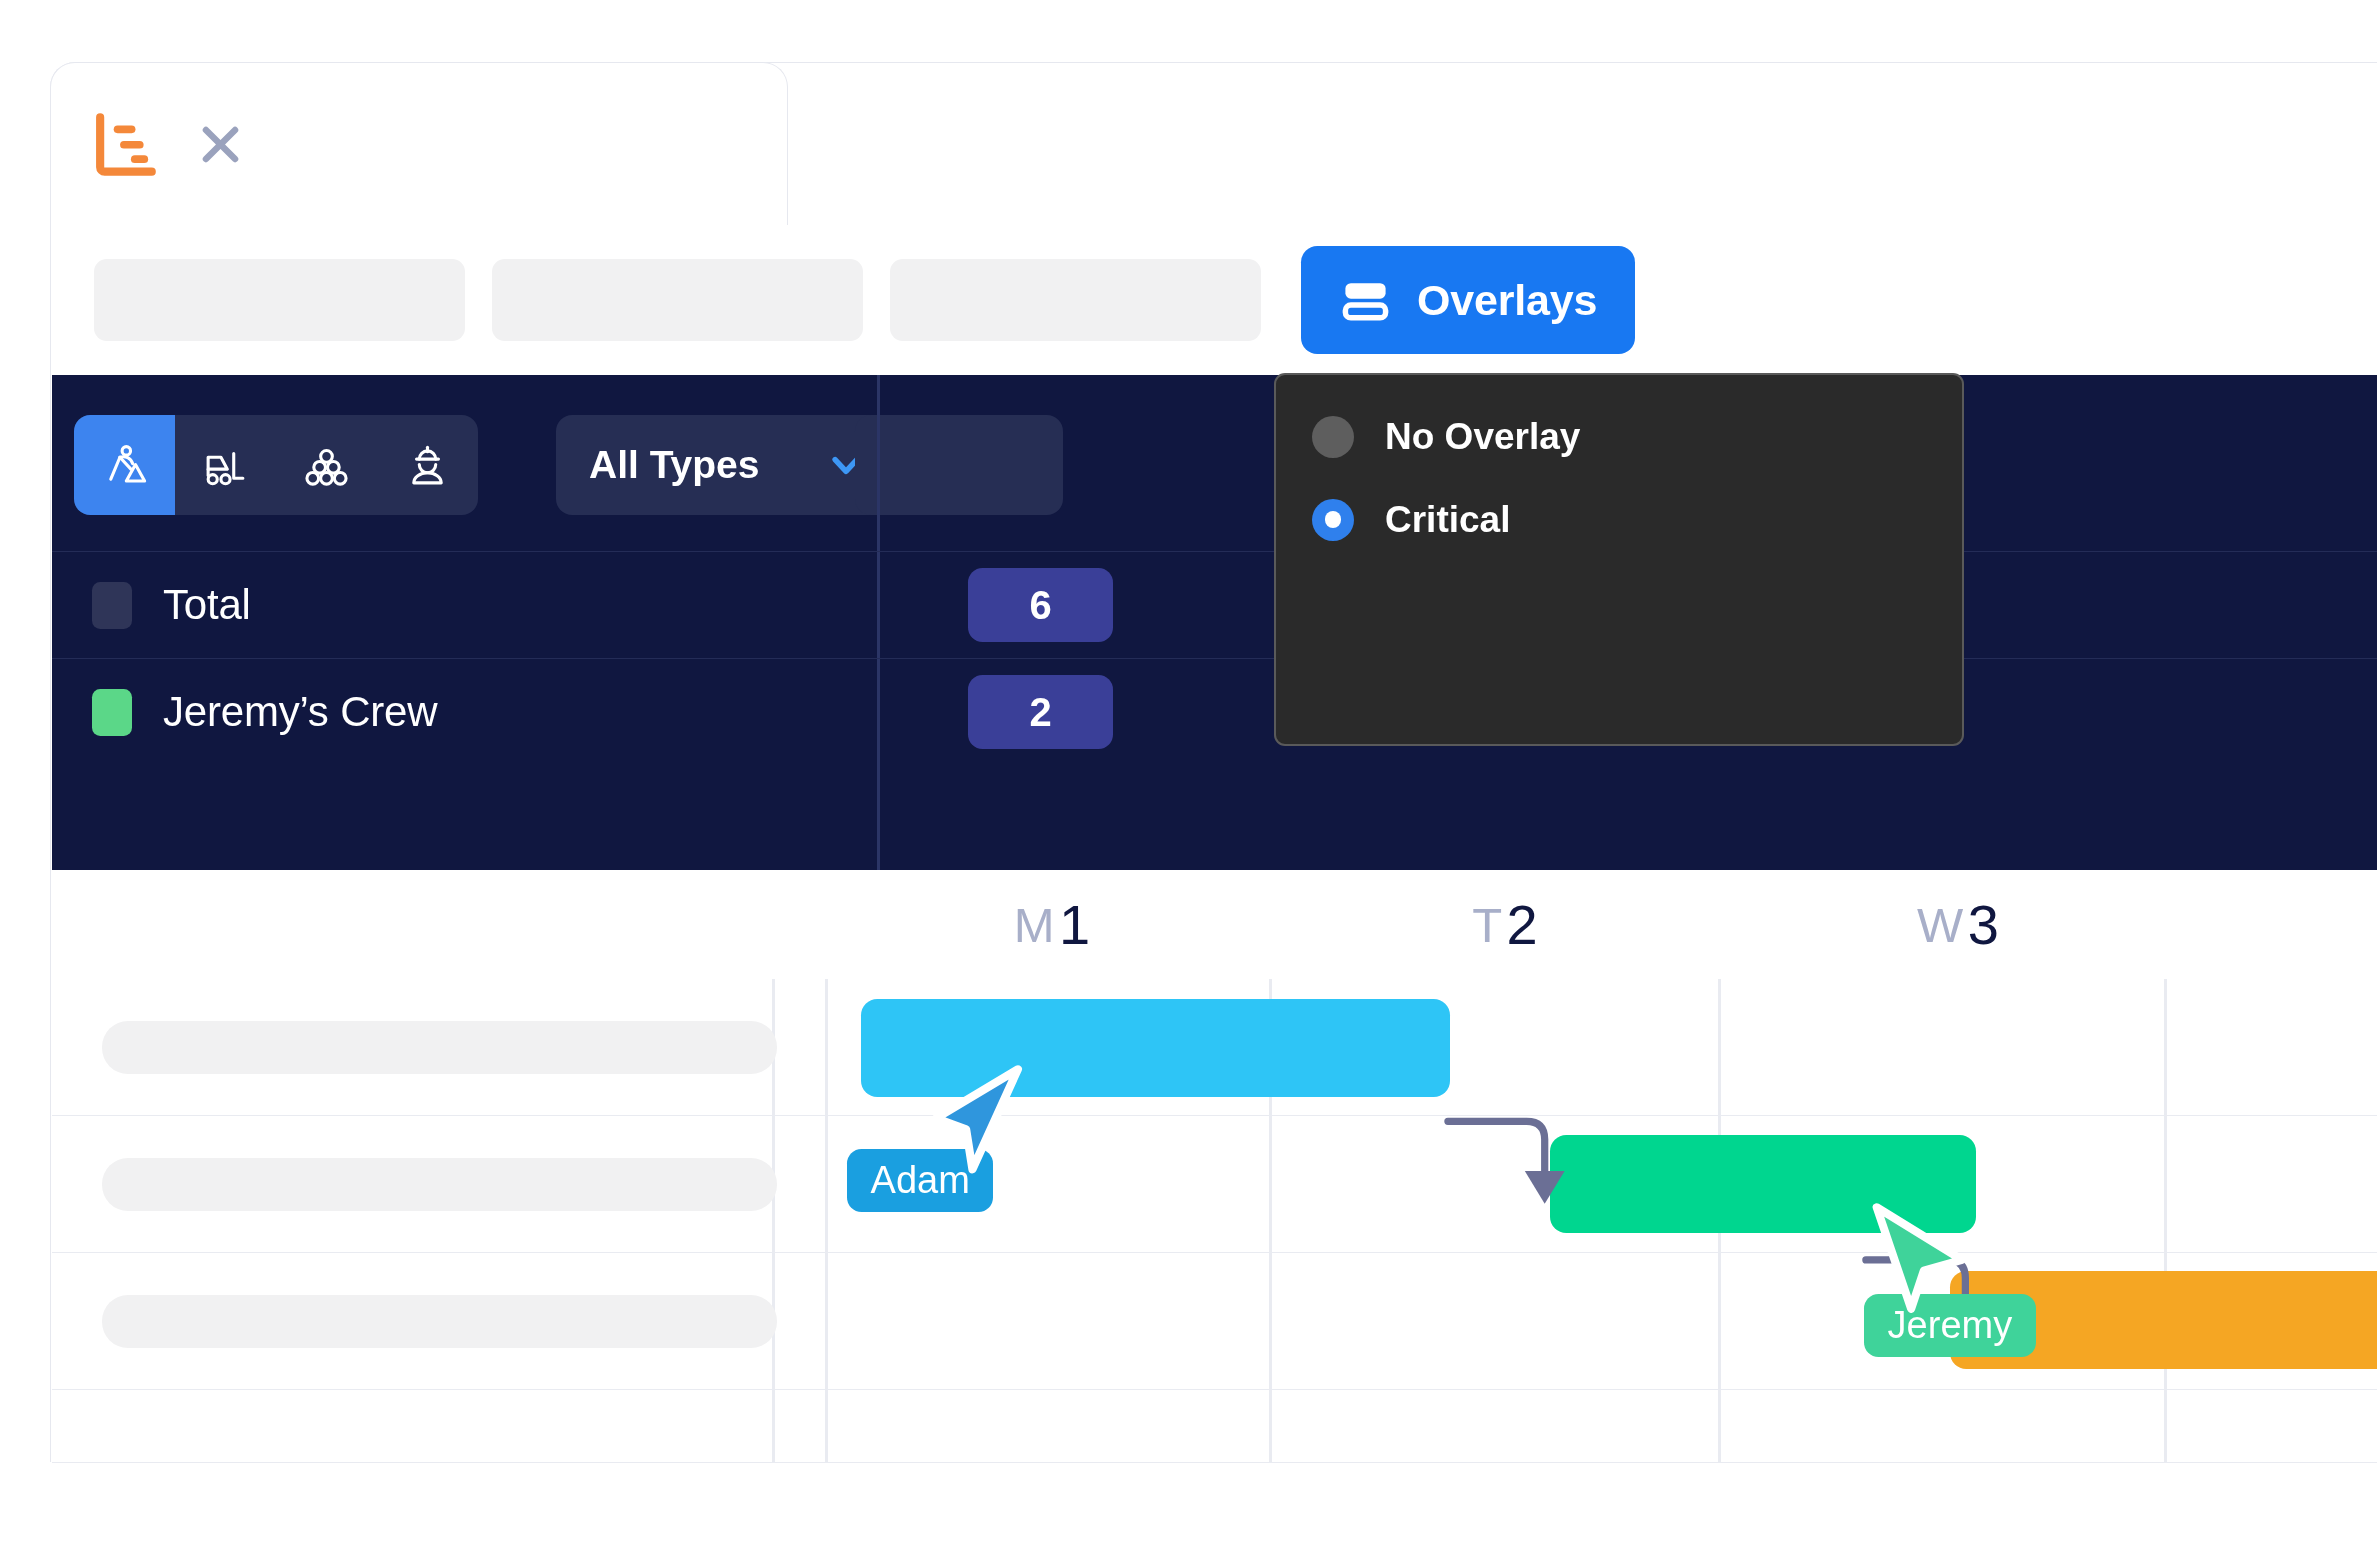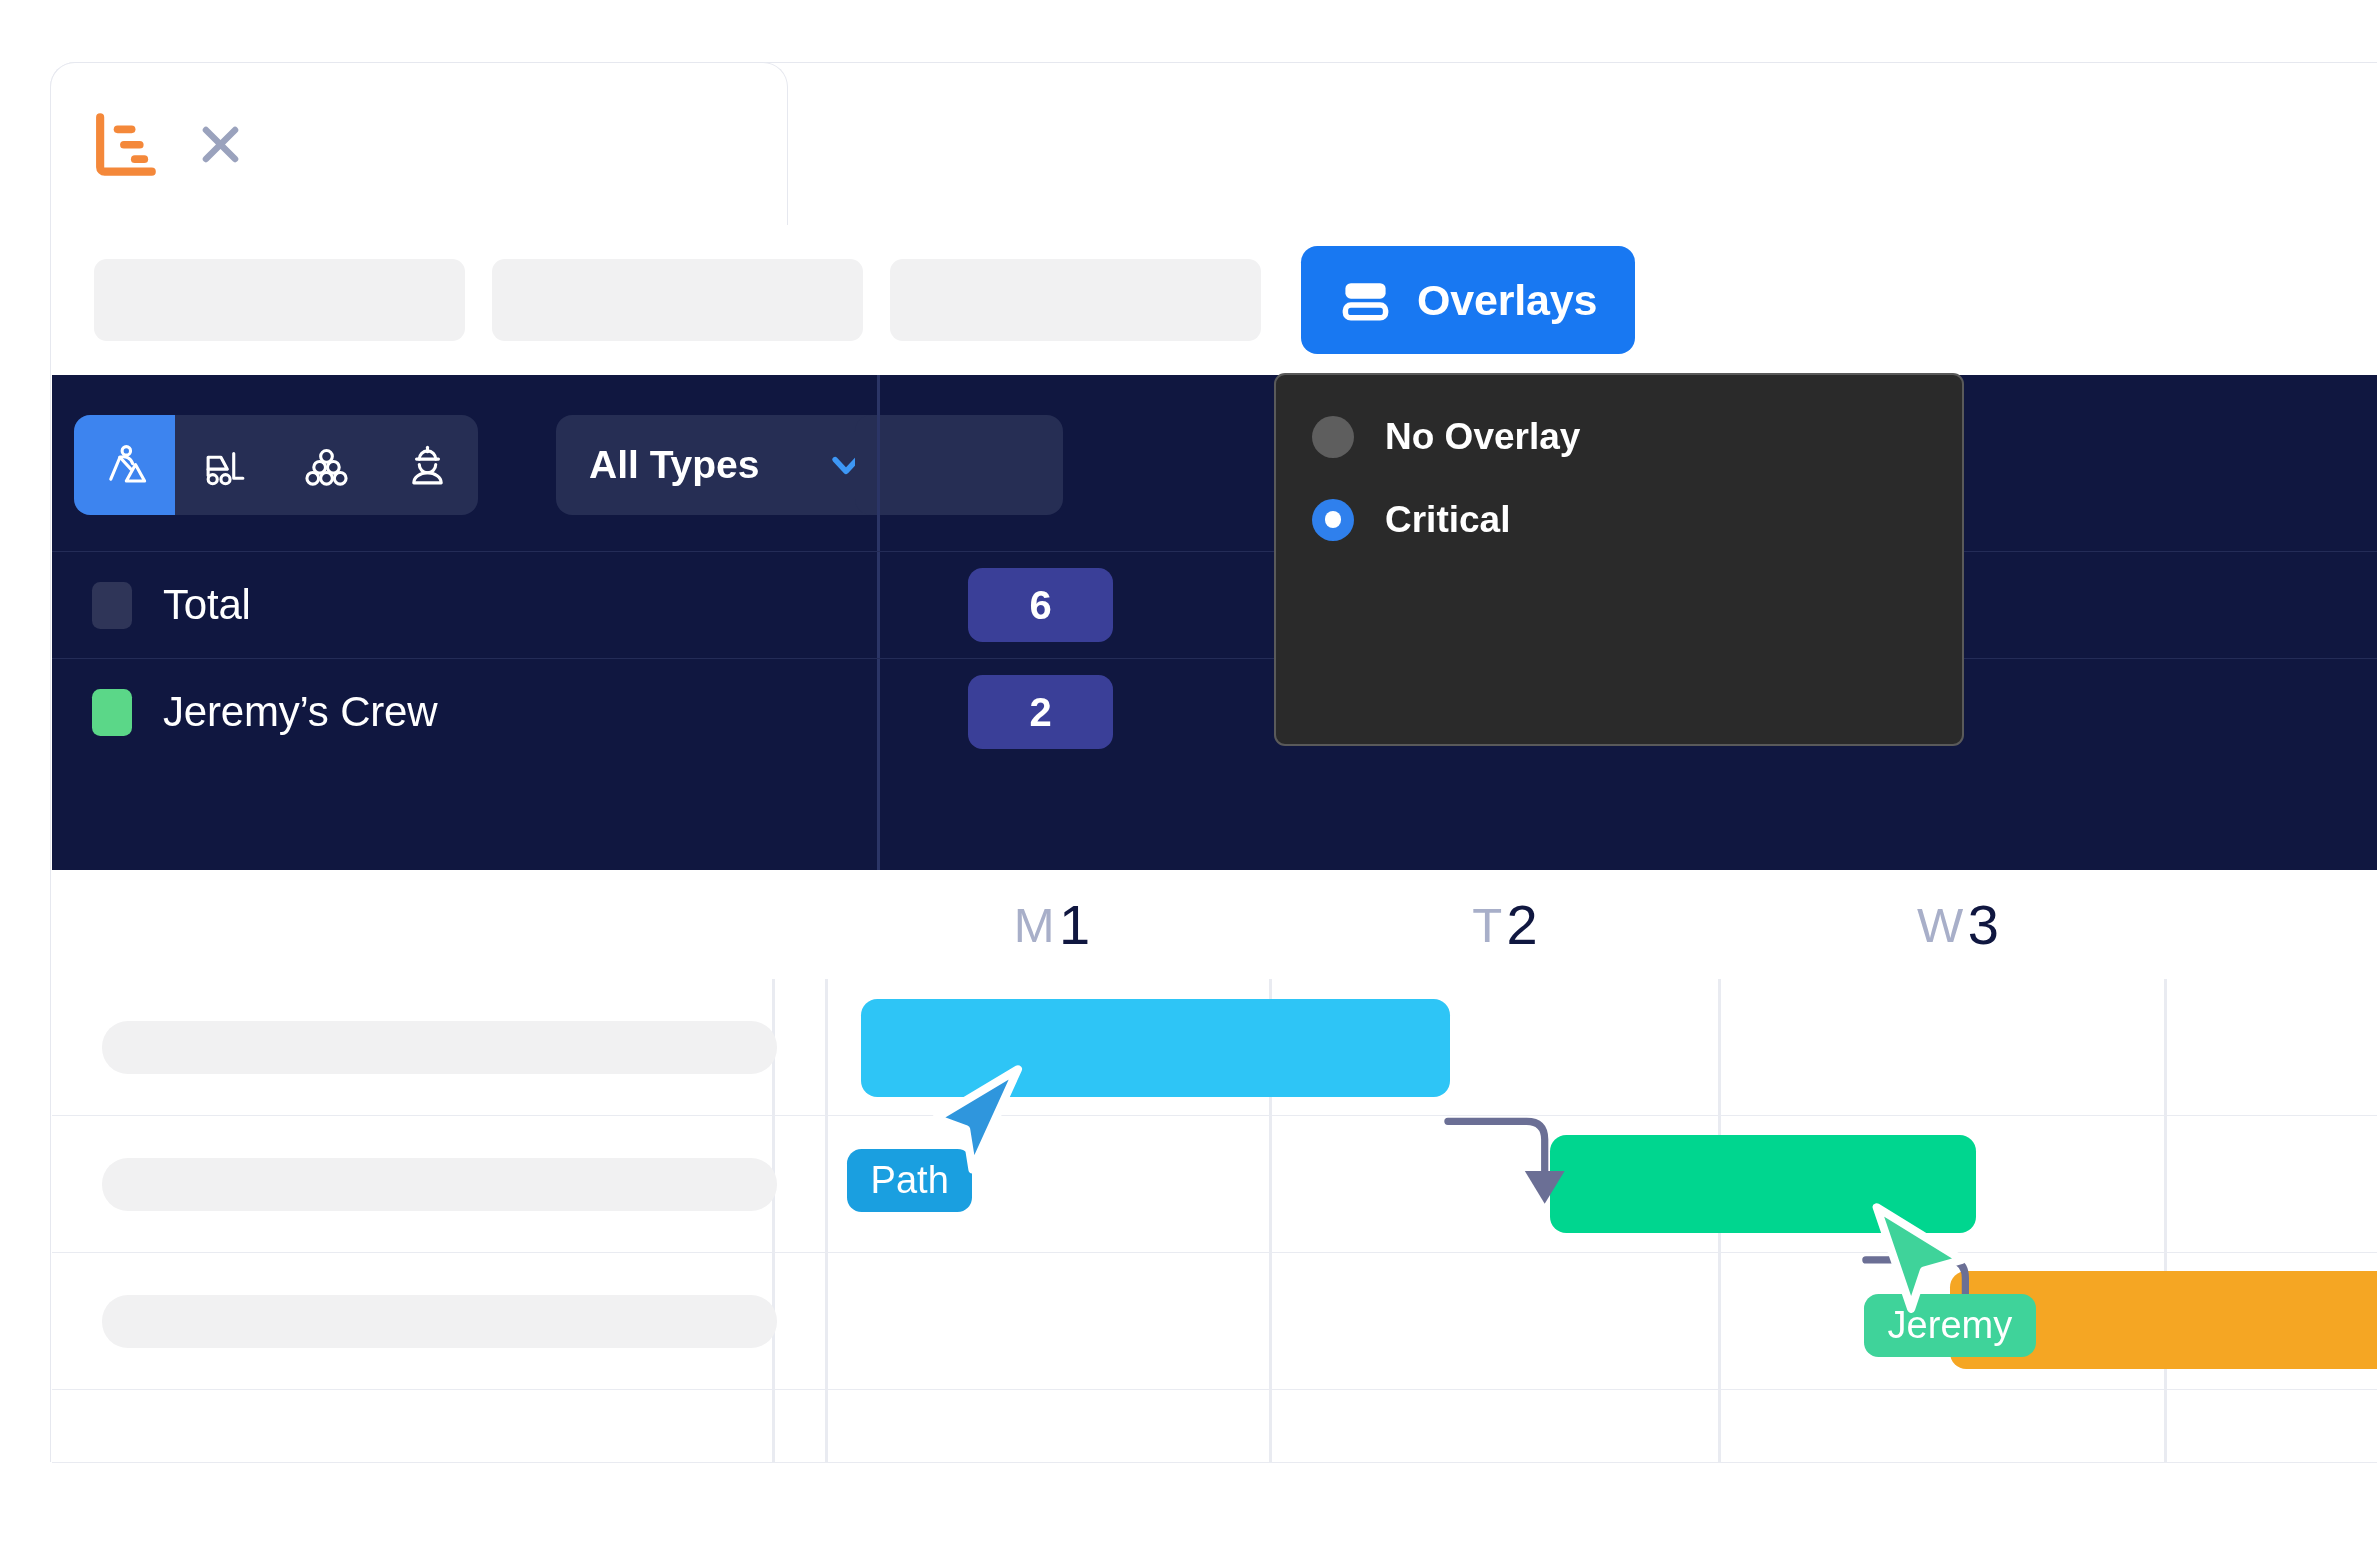--- a/index.html
+++ b/index.html
@@ -261,21 +261,21 @@
     <path d="M2005 310 H2095 Q2115 310 2115 330 V375" stroke="#6b6f95" stroke-width="8" fill="none" stroke-linecap="round"></path>
     <path d="M2115 400 L2093 364 L2137 364 Z" fill="#6b6f95"></path>
   </svg>
 
   <div class="bar" style="left:809px;top:20px;width:589px;background:#2ec5f6;"></div>
   <span class="cursor" style="left:875px;top:83px;width:100px;height:122px;">
     <svg viewBox="0 0 110 135" fill="none">
       <path d="M100 8 L10 62 L43 74 L50 118 Z" fill="#2f96dd" stroke="#ffffff" stroke-width="9" stroke-linejoin="round"></path>
     </svg>
   </span>
-  <span class="chip" style="left:795px;top:170px;background:#1a9fe0;">Path</span>
+  <span class="chip" style="left:795px;top:170px;background:#1a9fe0;">Adam</span>
 
   <div class="bar" style="left:1498px;top:156px;width:426px;background:#00d68f;"></div>
   <span class="cursor" style="left:1812px;top:221px;width:107px;height:122px;">
     <svg viewBox="0 0 118 135" fill="none">
       <path d="M14 8 L108 66 L66 78 L52 120 Z" fill="#3fd39a" stroke="#ffffff" stroke-width="9" stroke-linejoin="round"></path>
     </svg>
   </span>
   <span class="chip" style="left:1812px;top:315px;background:#3fd39a;">Jeremy</span>
 
   <div class="bar" style="left:1898px;top:292px;width:435px;background:#f5a623;

